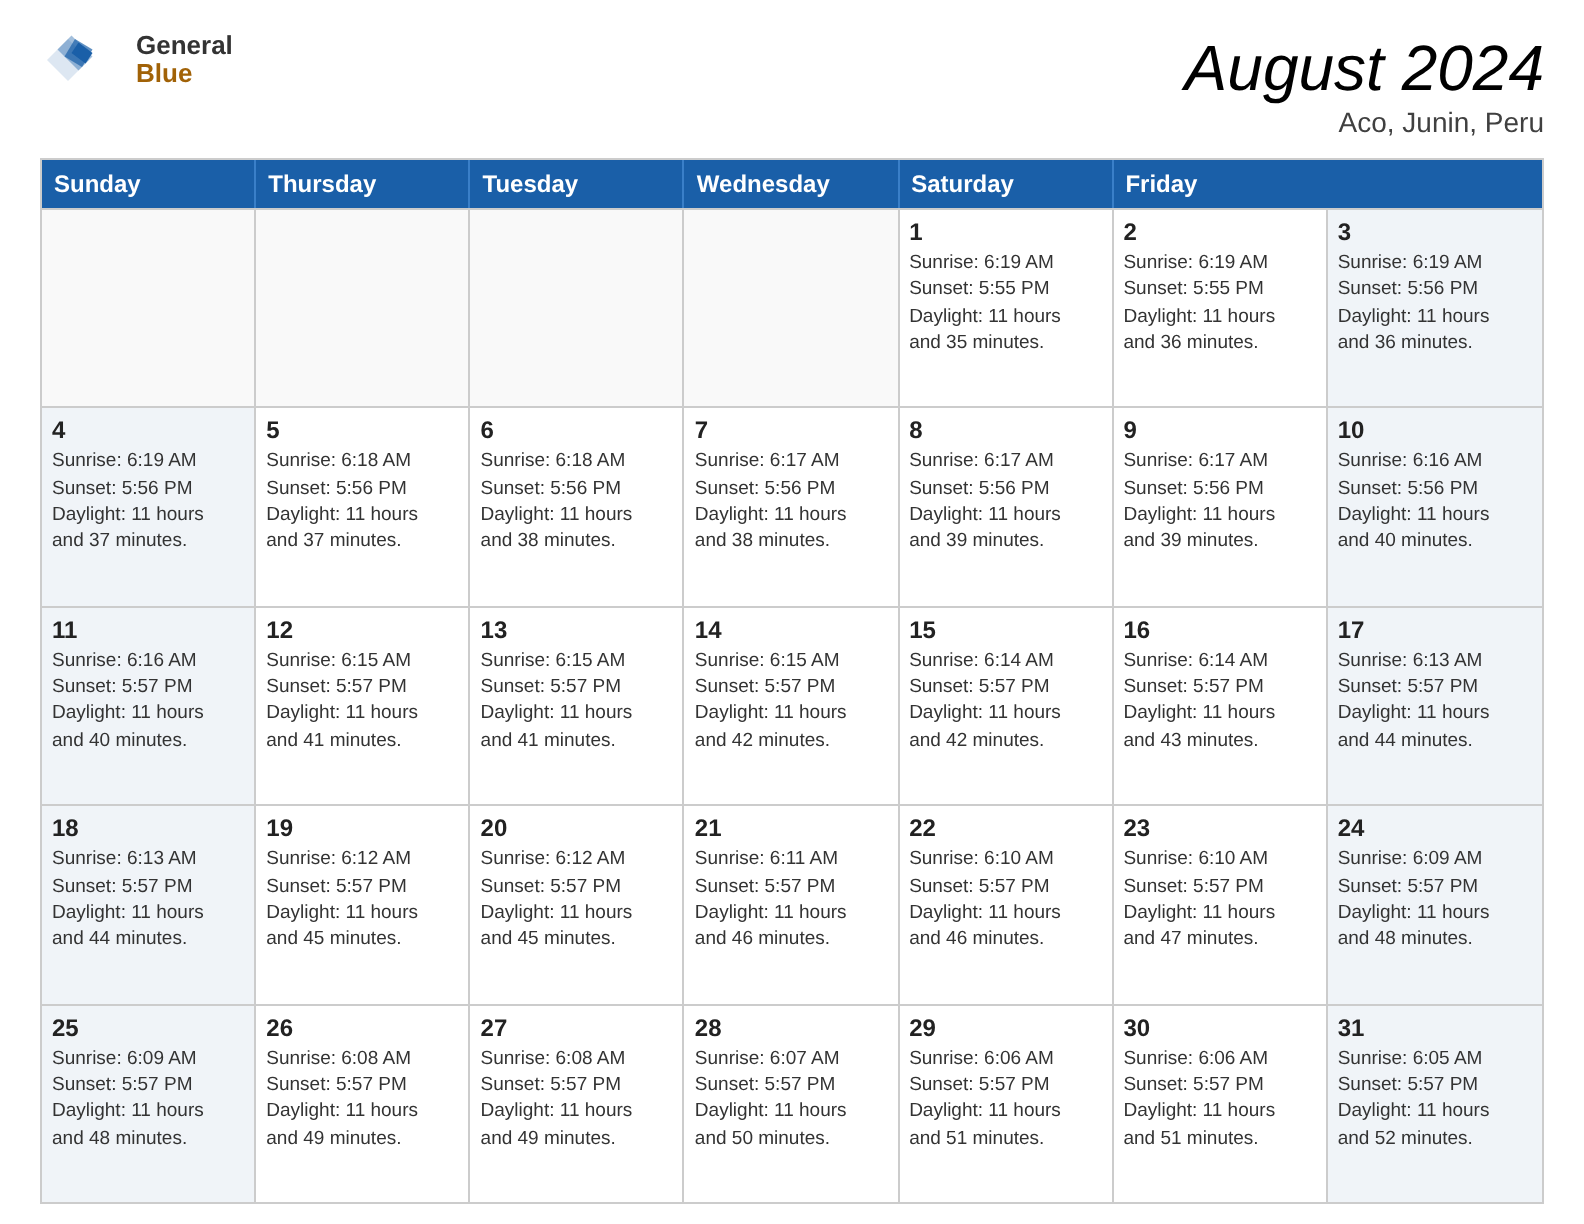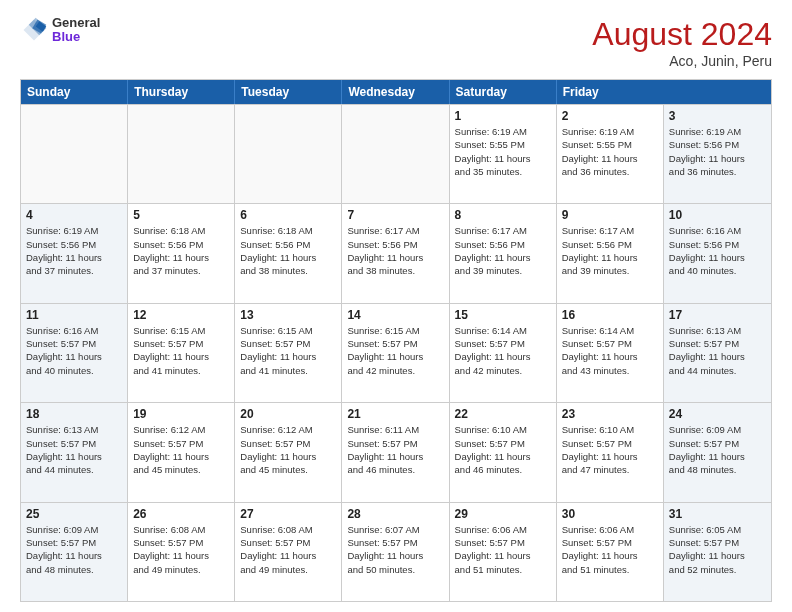--- a/index.html
+++ b/index.html
@@ -19,42 +19,43 @@
     }
     .header {
       display: flex;
       justify-content: space-between;
       align-items: flex-start;
       margin-bottom: 10px;
     }
     .logo {
       display: flex;
       align-items: flex-start;
-      gap: 4px;
+      gap: 20px;
     }
     .logo-text {
       display: flex;
       flex-direction: column;
       font-size: 13px;
       font-weight: bold;
       line-height: 1.1;
     }
     .logo-text .general { color: #333; }
-    .logo-text .blue { color: #6d28d9; }
+    .logo-text .blue { color: #a16207; }
     .logo-icon {
       width: 28px;
       height: 28px;
     }
     .title-block {
       text-align: right;
     }
     .month-year {
       font-size: 32px;
-      color: #b91c1c;
+      color: #000000;
       font-weight: normal;
+      font-style: italic;
     }
     .location {
       font-size: 14px;
       color: #404040;
     }
     .calendar {
       flex: 1;
       display: flex;
       flex-direction: column;
       border: 1px solid #ccc;

